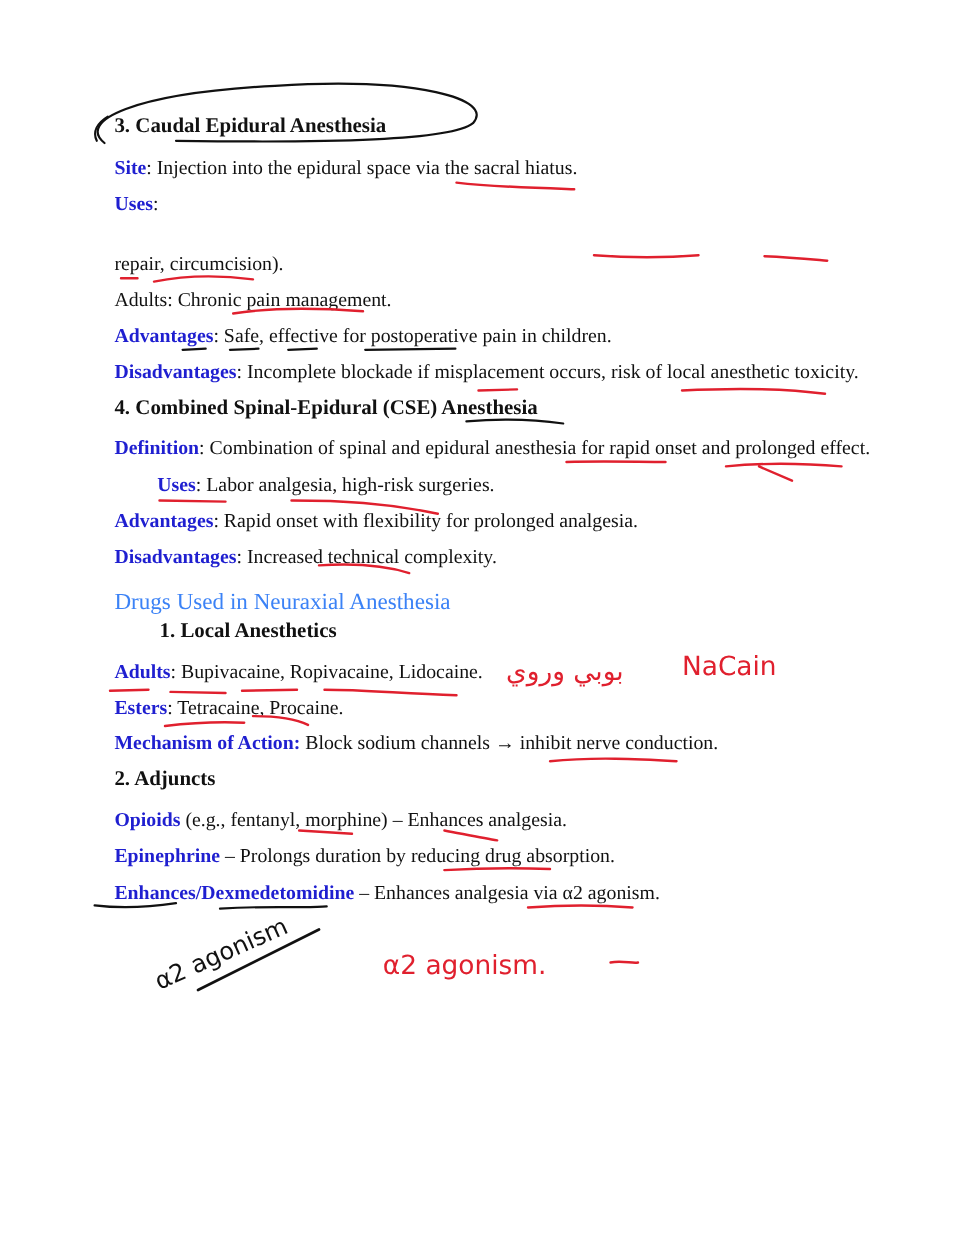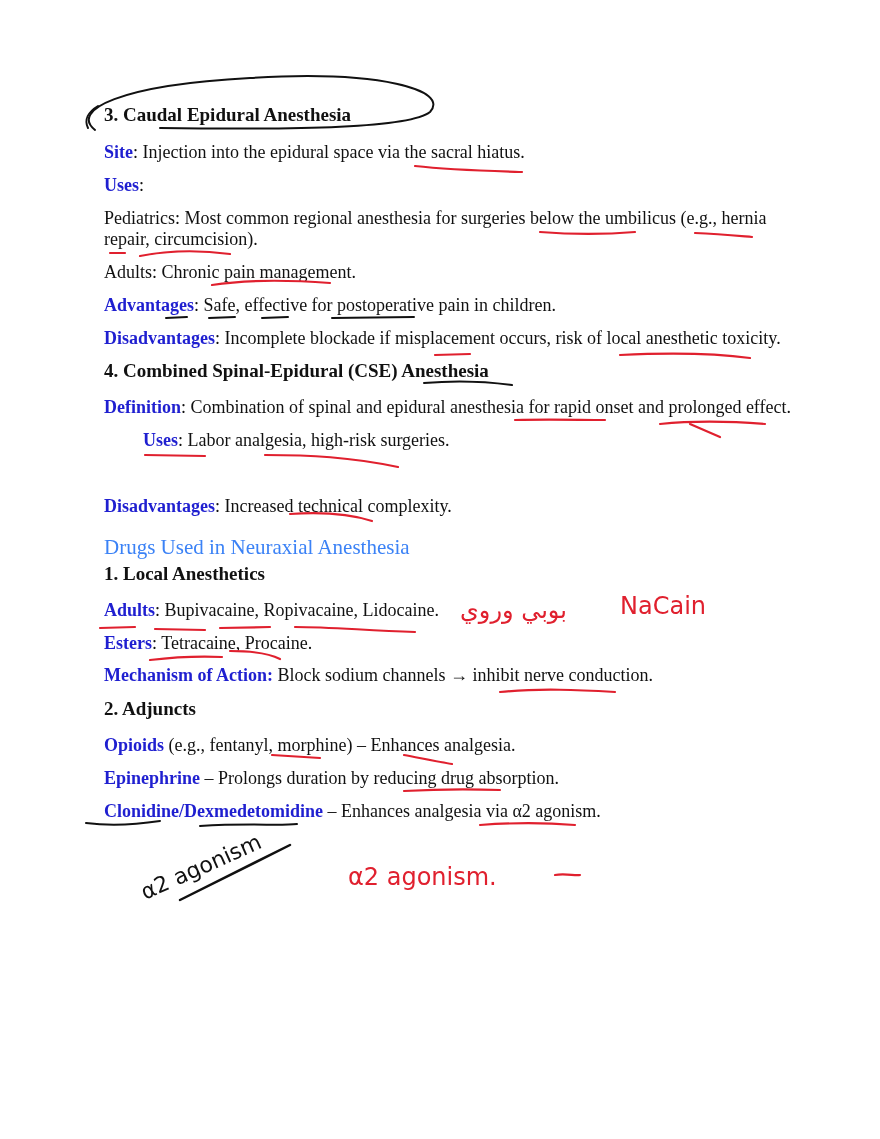--- a/index.html
+++ b/index.html
@@ -13,41 +13,41 @@
   .ink { position: absolute; left: 0; top: 0; width: 880px; height: 1139px; pointer-events: none; }
 </style>
 </head>
 <body>
 
 <div class="page">
 
   <div class="h3" style="top:104px;">3. Caudal Epidural Anesthesia</div>
   <div class="line" style="top:142px;"><span class="lbl">Site</span><span>: Injection into the epidural space via the sacral hiatus.</span></div>
   <div class="line" style="top:175px;"><span class="lbl">Uses</span><span>:</span></div>
-  <div class="line" style="top:208px;">Pediatrics: Most common regional anesthesia for surgeries below the umbilicus (e.g., hernia</div>
   <div class="line" style="top:229px;">repair, circumcision).</div>
   <div class="line" style="top:262px;">Adults: Chronic pain management.</div>
   <div class="line" style="top:295px;"><span class="lbl">Advantages</span><span>: Safe, effective for postoperative pain in children.</span></div>
   <div class="line" style="top:328px;"><span class="lbl">Disadvantages</span><span>: Incomplete blockade if misplacement occurs, risk of local anesthetic toxicity.</span></div>
 
   <div class="h3" style="top:360px;">4. Combined Spinal-Epidural (CSE) Anesthesia</div>
   <div class="line" style="top:397px;"><span class="lbl">Definition</span><span>: Combination of spinal and epidural anesthesia for rapid onset and prolonged effect.</span></div>
   <div class="line" style="top:430px;margin-left:39px;"><span class="lbl">Uses</span><span>: Labor analgesia, high-risk surgeries.</span></div>
+  <div class="line" style="top:463px;"><span class="lbl">Advantages</span><span>: Rapid onset with flexibility for prolonged analgesia.</span></div>
   <div class="line" style="top:496px;"><span class="lbl">Disadvantages</span><span>: Increased technical complexity.</span></div>
 
   <div class="h2" style="top:535px;">Drugs Used in Neuraxial Anesthesia</div>
-  <div class="h3" style="top:563px;">1. Local Anesthetics</div>
+  <div class="h3" style="top:563px;margin-left:41px;">1. Local Anesthetics</div>
   <div class="line" style="top:600px;"><span class="lbl">Adults</span><span>: Bupivacaine, Ropivacaine, Lidocaine.</span></div>
   <div class="line" style="top:633px;"><span class="lbl">Esters</span><span>: Tetracaine, Procaine.</span></div>
   <div class="line" style="top:665px;"><span class="lbl">Mechanism of Action:</span><span> Block sodium channels → inhibit nerve conduction.</span></div>
 
   <div class="h3" style="top:698px;">2. Adjuncts</div>
   <div class="line" style="top:735px;"><span class="lbl">Opioids</span><span> (e.g., fentanyl, morphine) – Enhances analgesia.</span></div>
   <div class="line" style="top:768px;"><span class="lbl">Epinephrine</span><span> – Prolongs duration by reducing drug absorption.</span></div>
-  <div class="line" style="top:801px;"><span class="lbl">Clonidine/Dexmedetomidine</span><span> – Enhances analgesia via α2 agonism.</span></div>
+  <div class="line" style="top:801px;"><span class="lbl">Enhances/Dexmedetomidine</span><span> – Enhances analgesia via α2 agonism.</span></div>
 
   <svg class="ink" viewBox="0 0 880 1139">
     <g fill="none" stroke="#111" stroke-width="2" stroke-linecap="round">
       <path d="M95 130 C 70 110, 120 85, 250 78 C 380 70, 450 90, 430 112 C 410 128, 300 130, 160 128"></path>
       <path d="M98 106 C 88 112, 84 120, 88 128"></path>
       <path d="M424 383 C 460 380, 490 382, 512 385"></path>
       <path d="M166 318 L 187 317 M 209 318 L 235 317 M 262 318 L 288 317 M 332 318 L 414 317"></path>
       <path d="M86 823 C 110 826, 140 824, 160 821 M 200 826 C 250 823, 280 826, 297 824"></path>
       <path d="M180 900 C 220 880, 260 860, 290 845" stroke-width="2.5"></path>
     </g>

